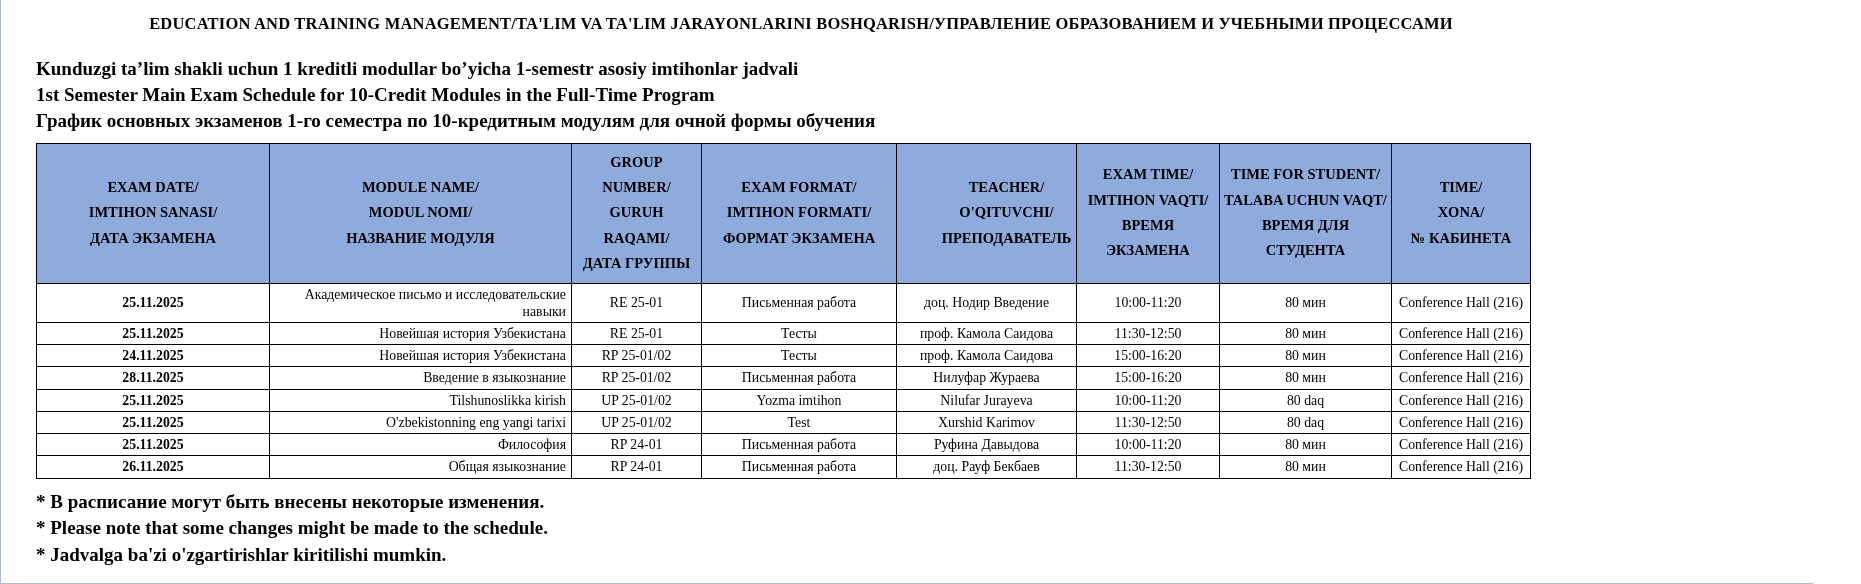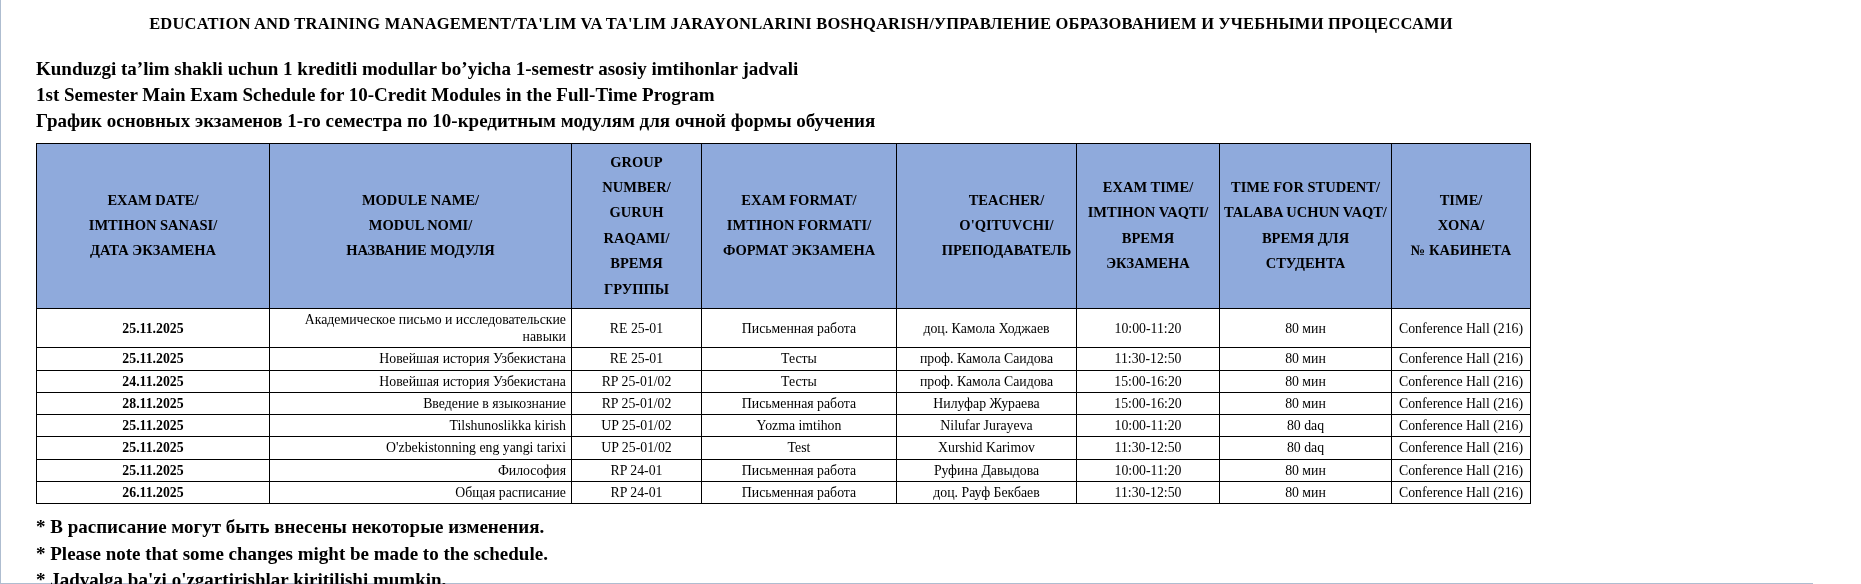--- a/index.html
+++ b/index.html
@@ -107,21 +107,21 @@
               <div>ДАТА ЭКЗАМЕНА</div>
             </th>
             <th style="background: rgb(143, 170, 220);">
               <div>MODULE NAME/</div>
               <div>MODUL NOMI/</div>
               <div>НАЗВАНИЕ МОДУЛЯ</div>
             </th>
             <th style="background: rgb(143, 170, 220);">
               <div>GROUP NUMBER/</div>
               <div>GURUH RAQAMI/</div>
-              <div>ВРЕМЯ ГРУППЫ</div>
+              <div>ДАТА ГРУППЫ</div>
             </th>
             <th style="background: rgb(143, 170, 220);">
               <div>EXAM FORMAT/</div>
               <div>IMTIHON FORMATI/</div>
               <div>ФОРМАТ ЭКЗАМЕНА</div>
             </th>
             <th style="background: rgb(143, 170, 220); padding-left: 44px;">
               <div>TEACHER/</div>
               <div>O'QITUVCHI/</div>
               <div>ПРЕПОДАВАТЕЛЬ</div>
@@ -142,21 +142,21 @@
               <div>№ КАБИНЕТА</div>
             </th>
           </tr>
       </thead>
       <tbody>
           <tr>
             <td class="col0">25.11.2025</td>
             <td class="col1">Академическое письмо и исследовательские навыки</td>
             <td class="col2">RE 25-01</td>
             <td class="col3">Письменная работа</td>
-            <td class="col4">доц. Камола Ходжаев</td>
+            <td class="col4">доц. Нодир Введение</td>
             <td class="col5">10:00-11:20</td>
             <td class="col6">80 мин</td>
             <td class="col7">Conference Hall (216)</td>
           </tr>
           <tr>
             <td class="col0">25.11.2025</td>
             <td class="col1">Новейшая история Узбекистана</td>
             <td class="col2">RE 25-01</td>
             <td class="col3">Тесты</td>
             <td class="col4">проф. Камола Саидова</td>
@@ -209,21 +209,21 @@
             <td class="col1">Философия</td>
             <td class="col2">RP 24-01</td>
             <td class="col3">Письменная работа</td>
             <td class="col4">Руфина Давыдова</td>
             <td class="col5">10:00-11:20</td>
             <td class="col6">80 мин</td>
             <td class="col7">Conference Hall (216)</td>
           </tr>
           <tr>
             <td class="col0">26.11.2025</td>
-            <td class="col1">Общая расписание</td>
+            <td class="col1">Общая языкознание</td>
             <td class="col2">RP 24-01</td>
             <td class="col3">Письменная работа</td>
             <td class="col4">доц. Рауф Бекбаев</td>
             <td class="col5">11:30-12:50</td>
             <td class="col6">80 мин</td>
             <td class="col7">Conference Hall (216)</td>
           </tr>
         </tbody>
     </table>
 

